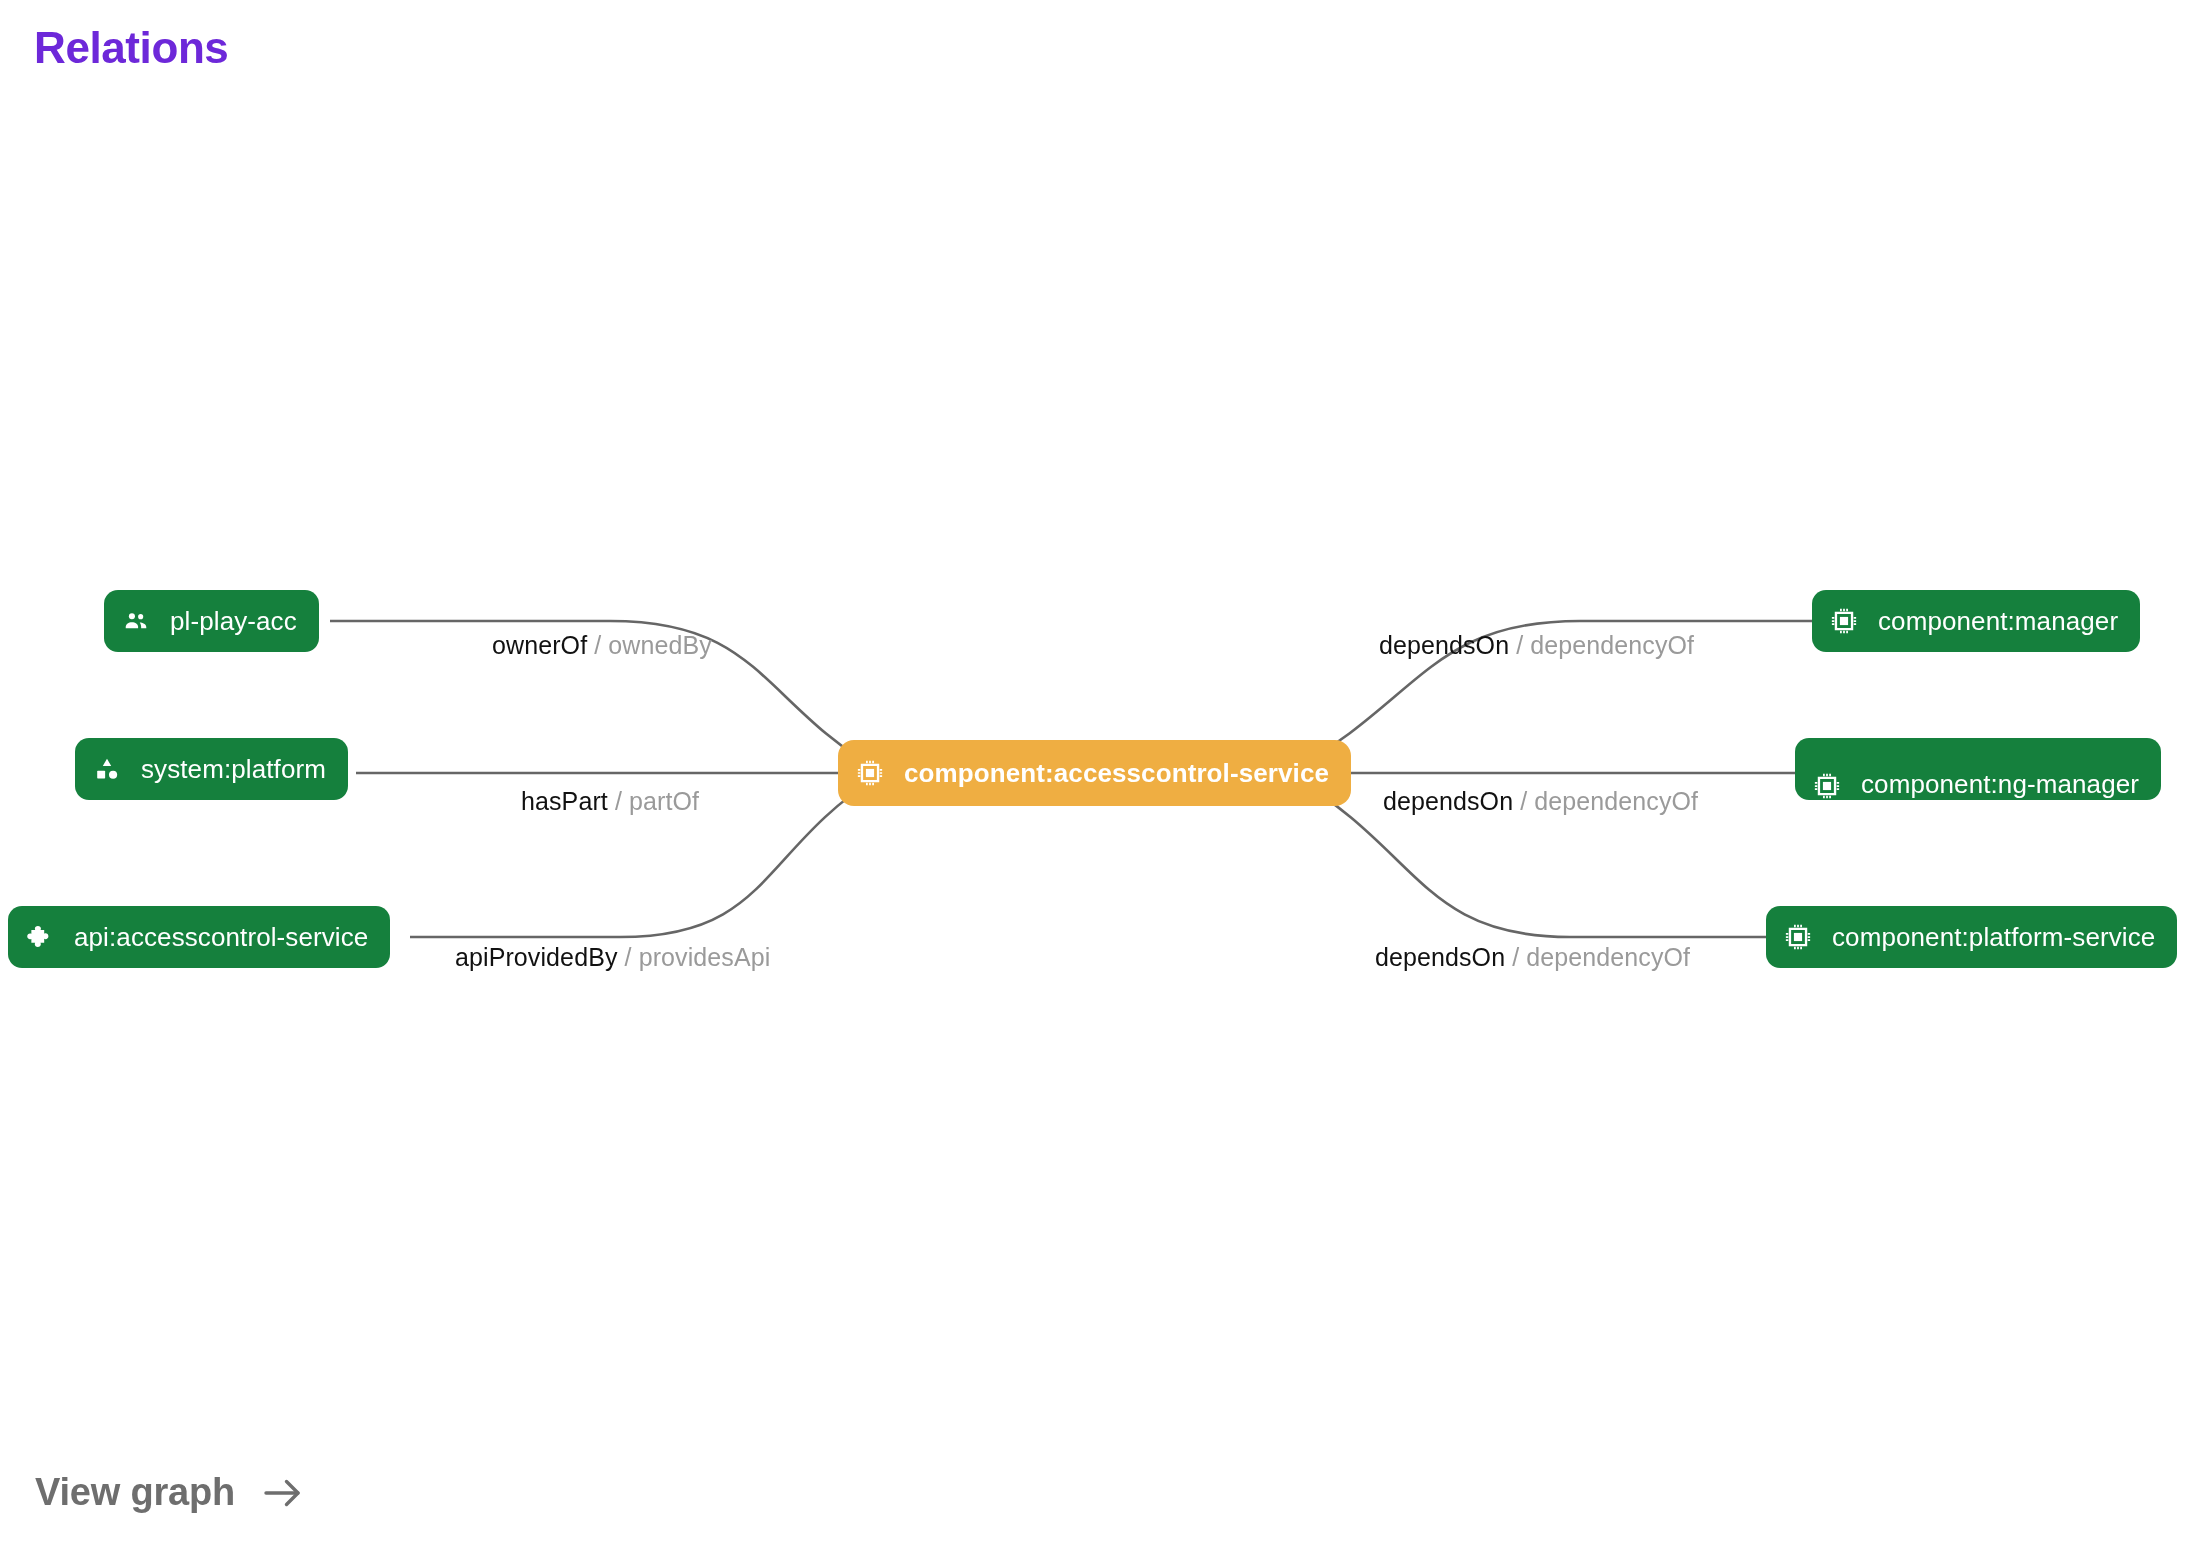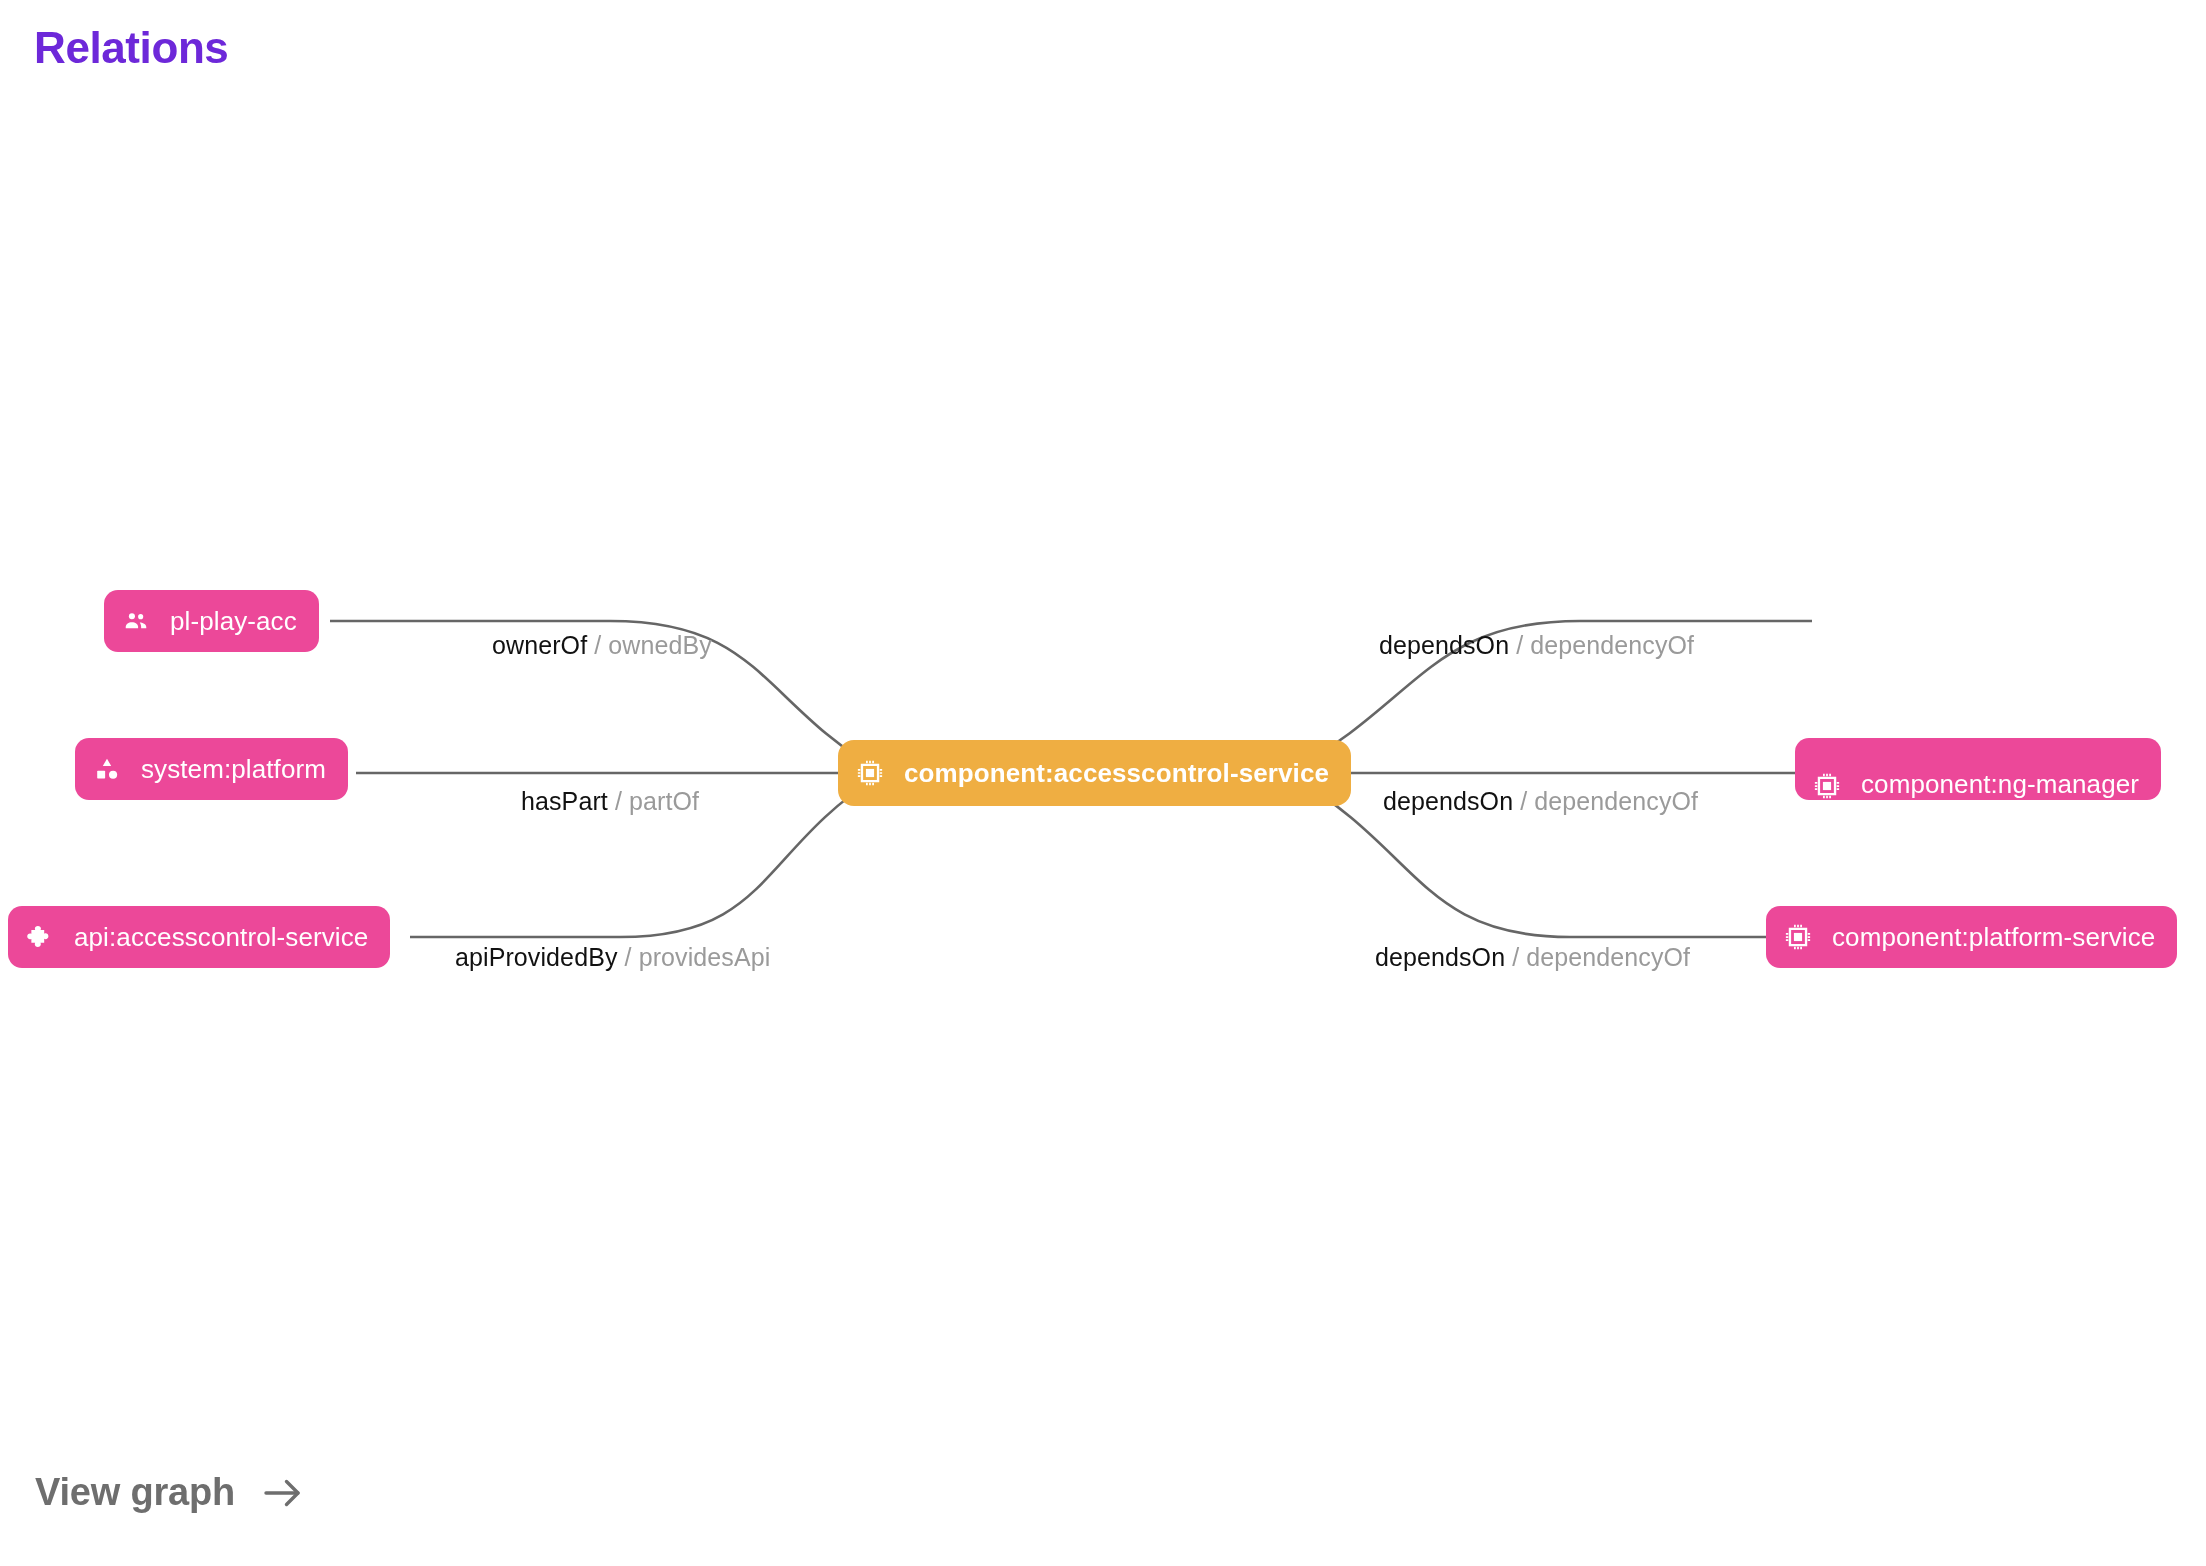--- a/index.html
+++ b/index.html
@@ -44,21 +44,21 @@
     pointer-events: none;
   }
 
   .graph-node {
     position: absolute;
     display: flex;
     align-items: center;
     box-sizing: border-box;
     height: 62px;
     border-radius: 14px;
-    background: #ec4899;
+    background: #15803d;
     color: #ffffff;
     padding: 0 22px 0 18px;
     white-space: nowrap;
     font-size: 26px;
     letter-spacing: 0.1px;
   }
   .graph-node.center-node {
     background: #efae42;
     font-weight: bold;
     height: 66px;
@@ -184,20 +184,33 @@
         <path d="M8.6 20.3h1.5v2.1H8.6zM11.25 20.3h1.5v2.1h-1.5zM13.9 20.3h1.5v2.1h-1.5z"></path>
         <path d="M1.6 8.6h2.1v1.5H1.6zM1.6 11.25h2.1v1.5H1.6zM1.6 13.9h2.1v1.5H1.6z"></path>
         <path d="M20.3 8.6h2.1v1.5h-2.1zM20.3 11.25h2.1v1.5h-2.1zM20.3 13.9h2.1v1.5h-2.1z"></path>
         <path d="M4.1 4.1h15.8v15.8H4.1zm2 2v11.8h11.8V6.1z"></path>
         <rect x="8.5" y="8.5" width="7" height="7"></rect>
       </svg>
     </span>
     <span class="node-label">component:accesscontrol-service</span>
   </div>
 
+  <div class="graph-node" id="node-manager">
+    <span class="node-icon">
+      <svg width="28" height="28" viewBox="0 0 24 24" fill="#ffffff">
+        <path d="M8.6 1.6h1.5v2.1H8.6zM11.25 1.6h1.5v2.1h-1.5zM13.9 1.6h1.5v2.1h-1.5z"></path>
+        <path d="M8.6 20.3h1.5v2.1H8.6zM11.25 20.3h1.5v2.1h-1.5zM13.9 20.3h1.5v2.1h-1.5z"></path>
+        <path d="M1.6 8.6h2.1v1.5H1.6zM1.6 11.25h2.1v1.5H1.6zM1.6 13.9h2.1v1.5H1.6z"></path>
+        <path d="M20.3 8.6h2.1v1.5h-2.1zM20.3 11.25h2.1v1.5h-2.1zM20.3 13.9h2.1v1.5h-2.1z"></path>
+        <path d="M4.1 4.1h15.8v15.8H4.1zm2 2v11.8h11.8V6.1z"></path>
+        <rect x="8.5" y="8.5" width="7" height="7"></rect>
+      </svg>
+    </span>
+    <span class="node-label">component:manager</span>
+  </div>
 
   <div class="graph-node" id="node-ng-manager">
     <span class="node-icon">
       <svg width="28" height="28" viewBox="0 0 24 24" fill="#ffffff">
         <path d="M8.6 1.6h1.5v2.1H8.6zM11.25 1.6h1.5v2.1h-1.5zM13.9 1.6h1.5v2.1h-1.5z"></path>
         <path d="M8.6 20.3h1.5v2.1H8.6zM11.25 20.3h1.5v2.1h-1.5zM13.9 20.3h1.5v2.1h-1.5z"></path>
         <path d="M1.6 8.6h2.1v1.5H1.6zM1.6 11.25h2.1v1.5H1.6zM1.6 13.9h2.1v1.5H1.6z"></path>
         <path d="M20.3 8.6h2.1v1.5h-2.1zM20.3 11.25h2.1v1.5h-2.1zM20.3 13.9h2.1v1.5h-2.1z"></path>
         <path d="M4.1 4.1h15.8v15.8H4.1zm2 2v11.8h11.8V6.1z"></path>
         <rect x="8.5" y="8.5" width="7" height="7"></rect>

